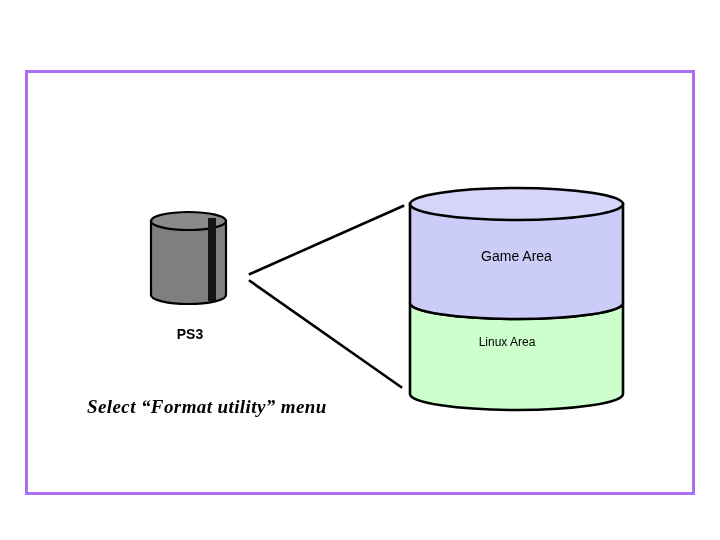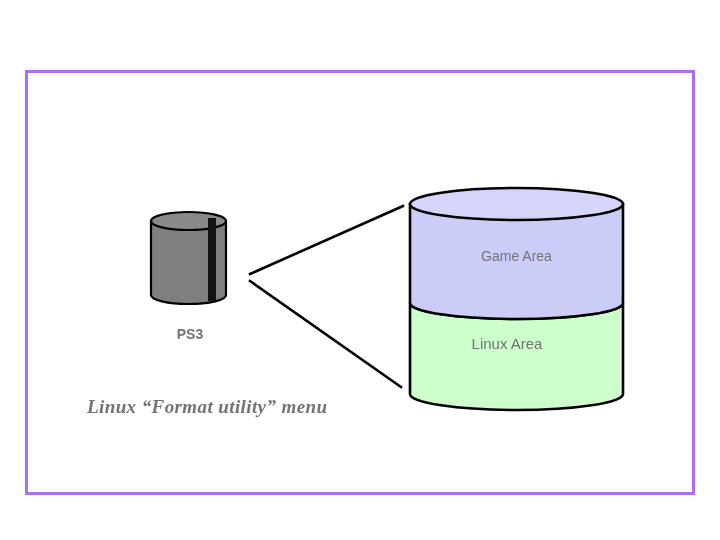--- a/index.html
+++ b/index.html
@@ -35,21 +35,21 @@
   #canvas {
     position: absolute;
     left: 0;
     top: 0;
     width: 720px;
     height: 540px;
   }
   .lbl {
     position: absolute;
     white-space: nowrap;
-    color: #737373;
+    color: #000000;
   }
   #label-ps3 {
     left: 150px;
     top: 326px;
     width: 80px;
     text-align: center;
     font-size: 14px;
     font-weight: bold;
     font-family: "Liberation Sans", sans-serif;
   }
@@ -59,21 +59,21 @@
     width: 213px;
     text-align: center;
     font-size: 14px;
     font-family: "Liberation Sans", sans-serif;
   }
   #label-linux-area {
     left: 410px;
     top: 335px;
     width: 194px;
     text-align: center;
-    font-size: 15px;
+    font-size: 12px;
     font-family: "Liberation Sans", sans-serif;
   }
   #label-hdd {
     left: 410px;
     top: 434px;
     width: 213px;
     text-align: center;
     font-size: 15px;
     font-family: "Liberation Sans", sans-serif;
   }
@@ -128,15 +128,15 @@
     </g>
   </svg>
 
   <div class="lbl" id="label-ps3">PS3</div>
 
   <div class="lbl" id="label-game-area">Game Area</div>
 
   <div class="lbl" id="label-linux-area">Linux Area</div>
 
 
-  <div class="lbl" id="label-instruction">Linux “Format utility” menu</div>
+  <div class="lbl" id="label-instruction">Select “Format utility” menu</div>
 
 </div>
 
 </body></html>

